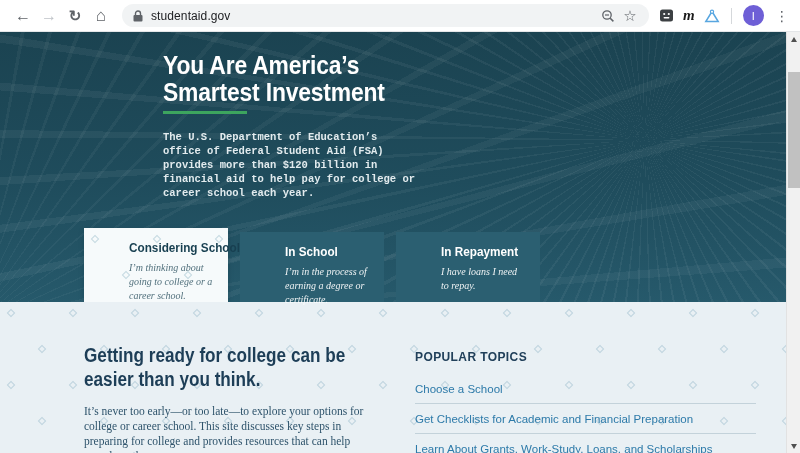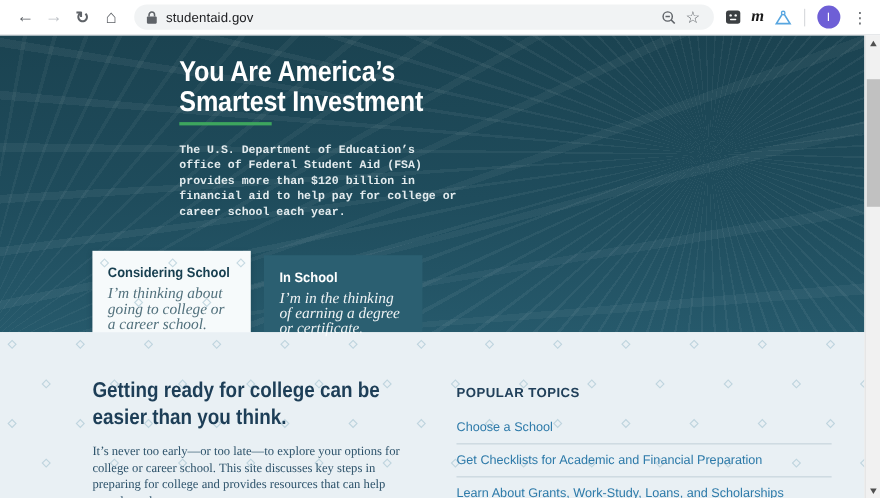--- a/index.html
+++ b/index.html
@@ -36,25 +36,25 @@
   .hero h1 { position:absolute; left:163px; top:20px; color:#fff; font-size:26px; line-height:27px; font-weight:bold; letter-spacing:-0.2px; transform:scaleX(0.88); transform-origin:left top; white-space:nowrap; }
   .accent-bar { position:absolute; left:163px; top:79px; width:84px; height:3px; background:#3da55e; }
   .hero-desc { position:absolute; left:163px; top:88px; width:255px; font-family:Liberation Mono, monospace; font-size:10.5px; line-height:14px; color:#e2ebee; font-weight:bold;margin-top:10px; }
   .login-btn { position:absolute; left:519px; top:68px; width:146px; height:37px; background:#fff; border:none; border-radius:3px; color:#2b7fad; font-size:13px; font-family:"Liberation Sans", sans-serif; display:flex; align-items:center; justify-content:center; cursor:pointer; }
   .create-acct { position:absolute; left:519px; top:119px; width:146px; text-align:center; color:#fff; font-size:11px; font-weight:bold; cursor:pointer; }
 
   
   .tabs { position:absolute; left:84px; top:196px; display:flex; gap:12px; }
   .tab { width:144px; height:70px; margin-top:4px; background:#2b5f71; padding:13px 14px; cursor:pointer; position:relative; }
   .tab .t-title { font-size:12.5px; font-weight:bold; color:#fff; transform:scaleX(0.94); transform-origin:left; white-space:nowrap; }
-  .tab .t-desc { margin-top:6px; font-family:"Liberation Serif", serif; font-style:italic; font-size:14px; line-height:14px; color:rgba(255,255,255,0.92); }
+  .tab .t-desc { margin-top:6px; font-family:"Liberation Serif", serif; font-style:italic; font-size:10px; line-height:14px; color:rgba(255,255,255,0.92); }
   .tab.active { margin-top:0; height:84px; background:#f6fafb; box-shadow:0 2px 5px rgba(10,40,50,0.25); }
   .tab.active .t-title { color:#173f50; }
   .tab.active .t-desc { color:#51707c; }
-  .tab .inner { position:relative; z-index:2; }
+  .tab .inner { position:relative; z-index:2;margin-left:31px; }
 
   
   .lower { position:absolute; left:0; top:270px; width:786px; height:151px; background:#e9f0f4; }
   .pattern { position:absolute; inset:0; overflow:hidden; pointer-events:none; }
   .diamond { position:absolute; width:6px; height:6px; border:1px solid rgba(150,185,202,0.5); transform:rotate(45deg); }
   .lower h2 { position:absolute; left:84px; top:41px; width:312px; color:#1d3e57; font-size:19.5px; line-height:24px; font-weight:bold; transform:scaleX(0.88); transform-origin:left top; }
   .lower-p { position:absolute; left:84px; top:102px; width:282px; font-family:"Liberation Serif", serif; font-size:11.5px; line-height:15px; color:#2e536b; }
   .topics { position:absolute; left:415px; top:48px; width:341px; }
   .topics-title { font-size:12px; font-weight:bold; letter-spacing:.4px; color:#21405a; }
   .topic-list { margin-top:10px; }
@@ -146,21 +146,27 @@
             <div class="diamond" style="left: 132px; top: 80px;"></div>
           </div>
         <div class="inner">
           <div class="t-title">Considering School</div>
           <div class="t-desc">I’m thinking about going to college or a career school.</div>
         </div>
       </div>
       <div class="tab">
         <div class="inner">
           <div class="t-title">In School</div>
-          <div class="t-desc">I’m in the thinking of earning a degree or certificate.</div>
+          <div class="t-desc">I’m in the process of earning a degree or certificate.</div>
+        </div>
+      </div>
+      <div class="tab">
+        <div class="inner">
+          <div class="t-title">In Repayment</div>
+          <div class="t-desc">I have loans I need to repay.</div>
         </div>
       </div>
     </div>
 
     <div class="lower">
       <div class="pattern">
           <div class="diamond" style="left: 8px; top: 8px;"></div>
           <div class="diamond" style="left: 70px; top: 8px;"></div>
           <div class="diamond" style="left: 132px; top: 8px;"></div>
           <div class="diamond" style="left: 194px; top: 8px;"></div>

